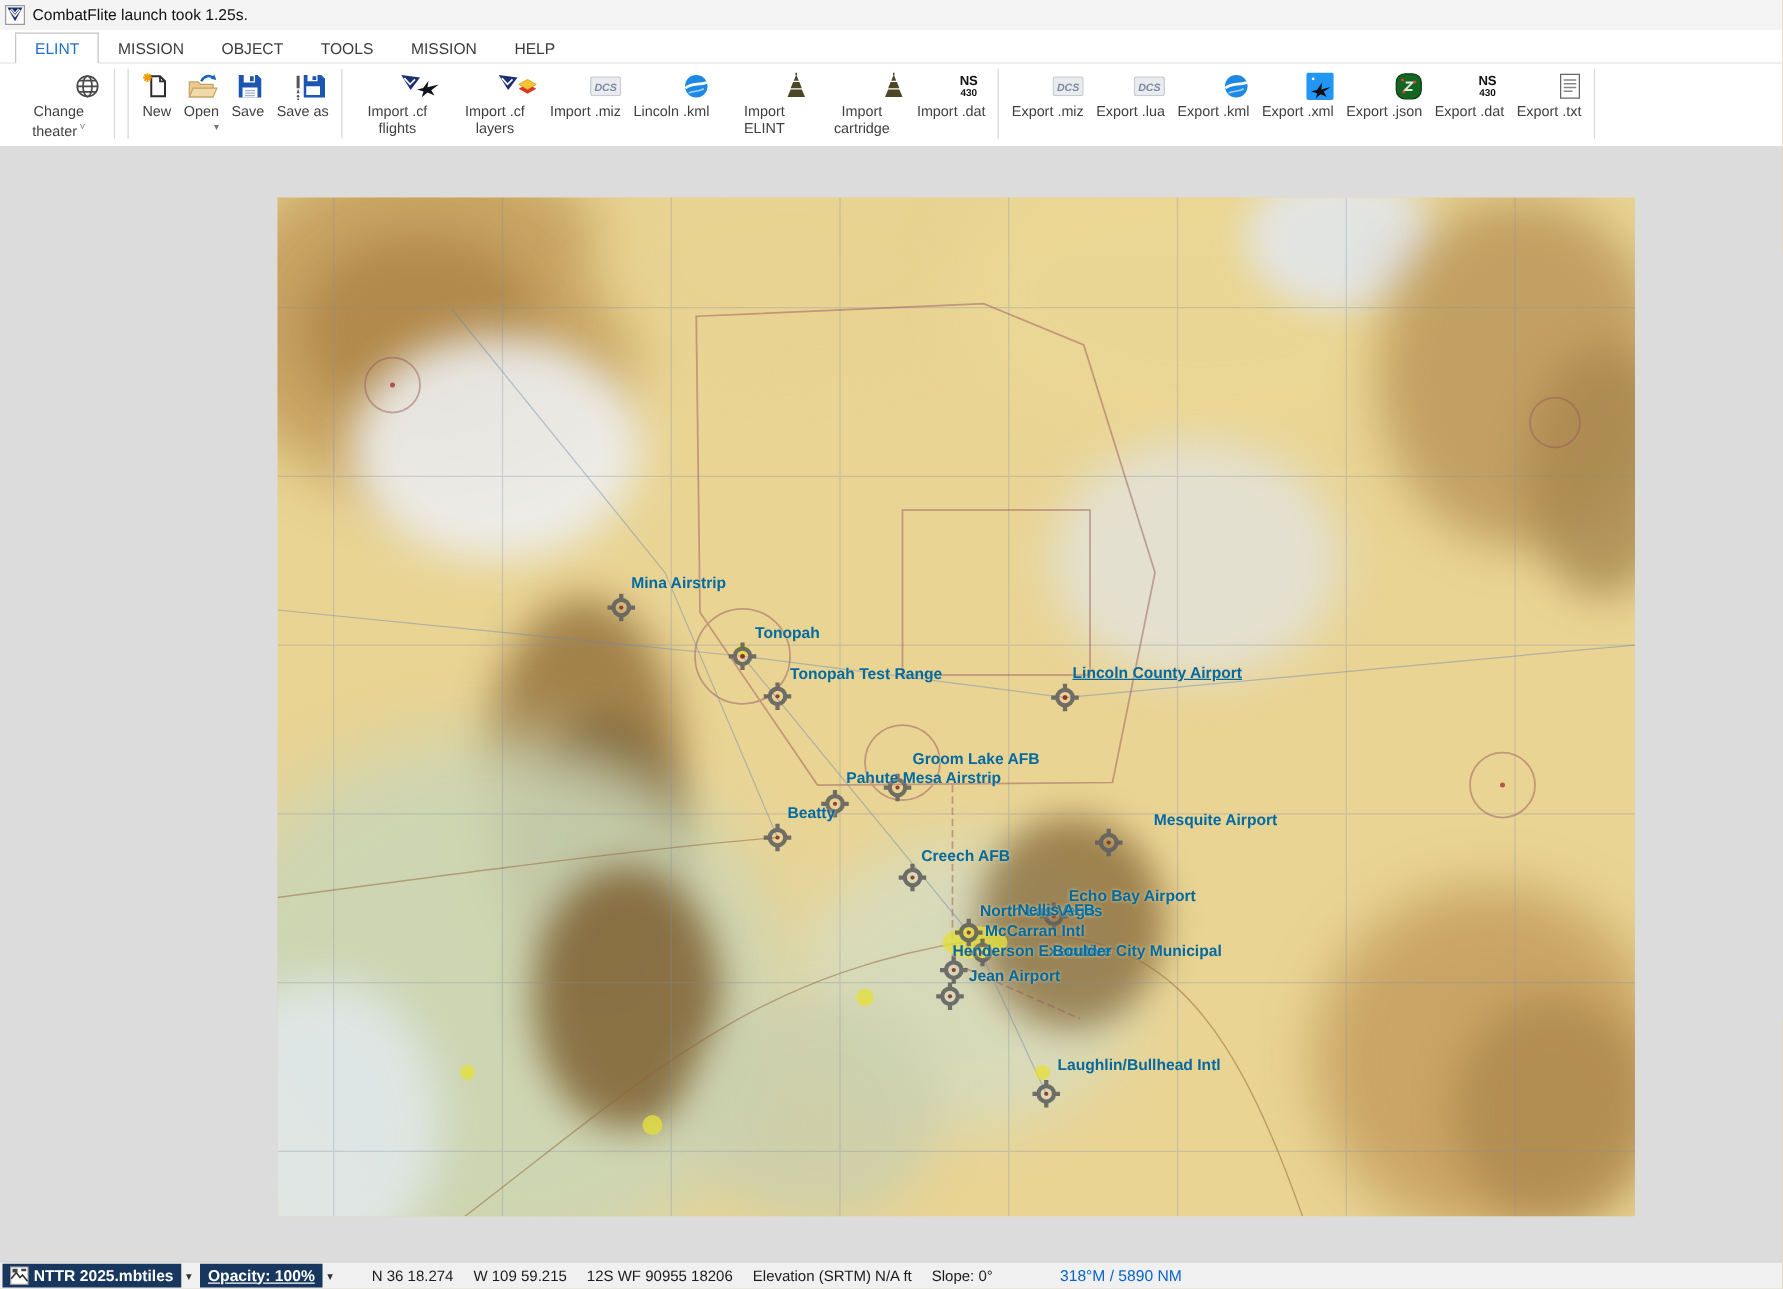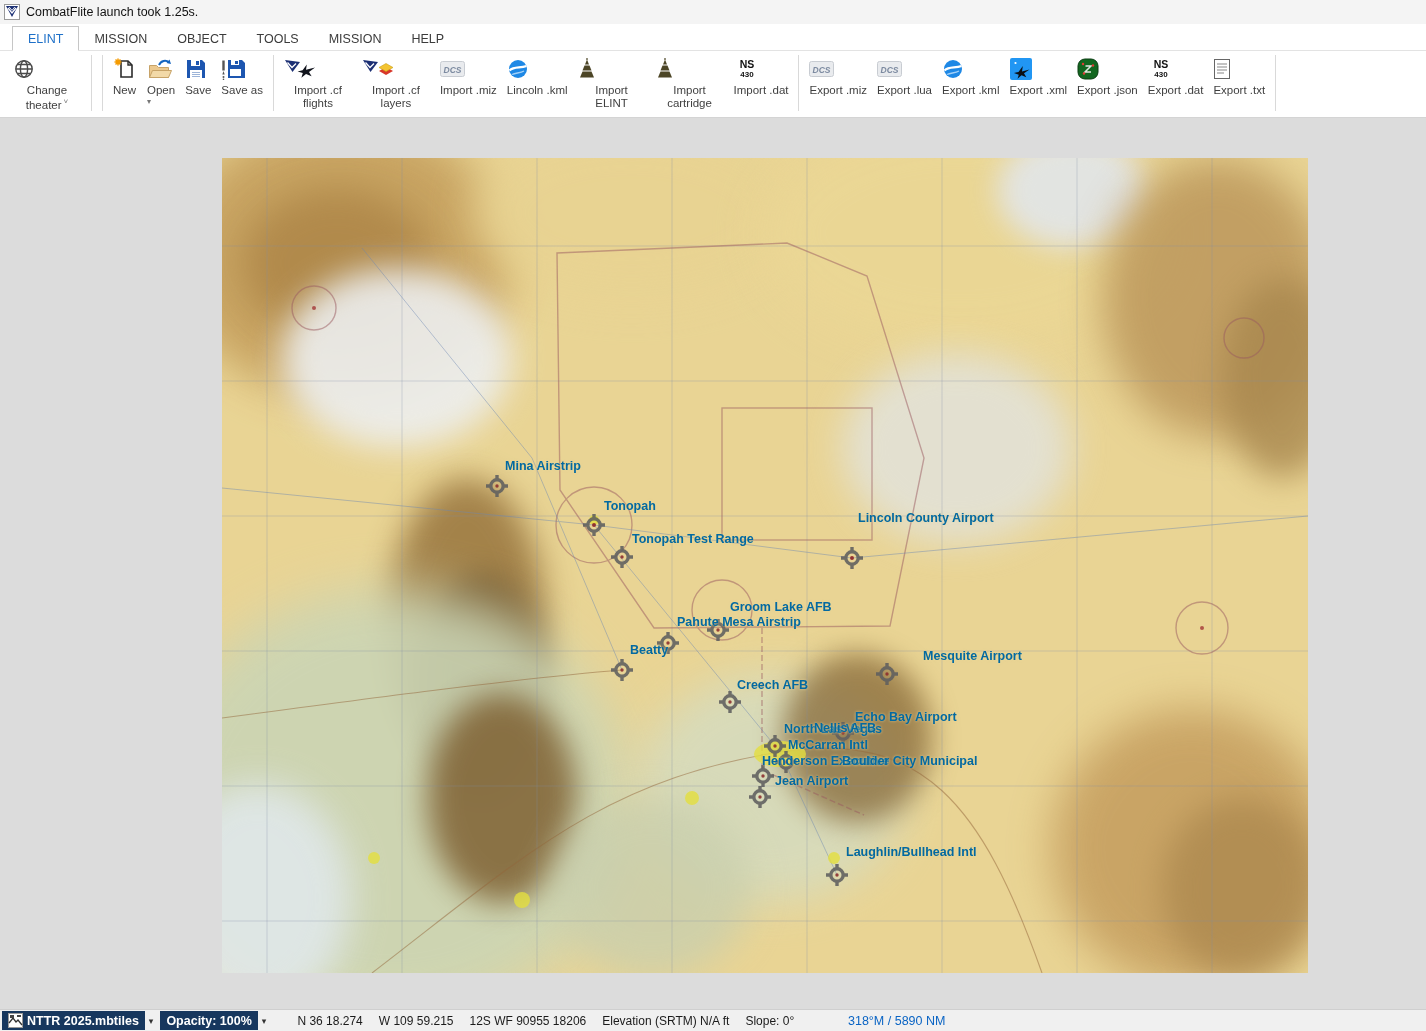--- a/index.html
+++ b/index.html
@@ -15,21 +15,21 @@
            display:flex;align-items:flex-end;padding-left:12px;border-bottom:1px solid #e3e3e3;box-sizing:border-box;}
   .tab{padding:5px 15px 4px;font-size:12.5px;color:#3b3b3b;cursor:default;}
   .tab.active{color:#1e70c8;border:1px solid #c6c6c6;border-bottom:1px solid #fff;
               background:#fff;margin-bottom:-1px;}
   
   .toolbar{position:absolute;top:51px;left:0;right:0;height:67px;background:#fff;
            border-bottom:1px solid #d4d4d4;box-sizing:border-box;
            display:flex;align-items:flex-start;padding:2px 0 0 8px;}
   .tb-group{display:flex;align-items:flex-start;}
   .tb-sep{width:1px;background:#d9d9d9;height:56px;margin:2px 5px;}
-  .tb-btn{display:flex;flex-direction:column;align-items:flex-start;justify-content:flex-start;
+  .tb-btn{display:flex;flex-direction:column;align-items:flex-end;justify-content:flex-start;
           padding:3px 5px 2px;max-width:68px;font-size:11.5px;color:#3f3f3f;
           text-align:center;line-height:1.13;gap:3px;cursor:default;}
   .tb-btn .ic{height:25px;display:flex;align-items:center;justify-content:center;}
   .tb-btn .dd{color:#777;font-size:8px;vertical-align:super;margin-left:2px;}
   .tb-btn .ddb{color:#777;font-size:8px;line-height:4px;}
   
   .content{position:absolute;top:118px;left:0;right:0;bottom:22px;background:#dcdcdc;}
   .mapview{position:absolute;left:222px;top:40px;width:1086px;height:815px;
            background:#e9d494;overflow:hidden;}
   .blob{position:absolute;border-radius:50%;}
@@ -451,21 +451,21 @@
         <div class="map-marker" style="left: 615px; top: 717px;"><svg width="24" height="24" viewBox="0 0 24 24">
             <g stroke="#5f5f5f" stroke-width="3.4" opacity="0.88" fill="none">
               <circle cx="12" cy="12" r="6.2"></circle>
               <path d="M12 1v4M12 19v4M1 12h4M19 12h4"></path>
             </g>
             <circle cx="12" cy="12" r="1.7" fill="#8c2f2f" opacity="0.9"></circle>
           </svg></div>
         <div class="map-label" style="left: 283px; top: 301px;">Mina Airstrip</div>
         <div class="map-label" style="left: 382px; top: 341px;">Tonopah</div>
         <div class="map-label" style="left: 410px; top: 374px;">Tonopah Test Range</div>
-        <div class="map-label" style="left: 636px; top: 353px;">Lincoln County Airport</div>
+        <div class="map-label" style="left: 636px; top: 373px; text-decoration: underline;">Lincoln County Airport</div>
         <div class="map-label" style="left: 508px; top: 442px;">Groom Lake AFB</div>
         <div class="map-label" style="left: 455px; top: 457px;">Pahute Mesa Airstrip</div>
         <div class="map-label" style="left: 408px; top: 485px;">Beatty</div>
         <div class="map-label" style="left: 672px; top: 491px; padding-left: 29px;">Mesquite Airport</div>
         <div class="map-label" style="left: 515px; top: 520px;">Creech AFB</div>
         <div class="map-label" style="left: 633px; top: 552px;">Echo Bay Airport</div>
         <div class="map-label" style="left: 562px; top: 564px;">North Las Vegas</div>
         <div class="map-label" style="left: 592px; top: 563px;">Nellis AFB</div>
         <div class="map-label" style="left: 566px; top: 580px;">McCarran Intl</div>
         <div class="map-label" style="left: 540px; top: 596px;">Henderson Executive</div>
@@ -482,21 +482,21 @@
       <svg width="15" height="15" viewBox="0 0 15 15">
           <rect x="0.5" y="0.5" width="14" height="14" fill="#fff" stroke="#999"></rect>
           <path d="M1 10l4-5 3 4 2-2 4 5" fill="none" stroke="#333" stroke-width="1.3"></path>
           <rect x="2" y="2" width="4" height="3" fill="#444"></rect>
           <rect x="9" y="2" width="4" height="2" fill="#444"></rect>
         </svg>
     </span>
     <span>NTTR 2025.mbtiles</span>
   </div>
   <span class="chip-arrow">▾</span>
-  <div class="chip" style="background: rgb(23, 55, 94);">
+  <div class="chip" style="background: rgb(23, 55, 94); text-decoration: underline;">
     <span>Opacity: 100%</span>
   </div>
   <span class="chip-arrow">▾</span>
   <span class="coord first">N 36 18.274</span>
   <span class="coord">W 109 59.215</span>
   <span class="coord">12S WF 90955 18206</span>
   <span class="coord">Elevation (SRTM) N/A ft</span>
   <span class="coord">Slope: 0°</span>
   <span class="bearing" style="color: rgb(10, 100, 196);">318°M / 5890 NM</span>
 </div>

